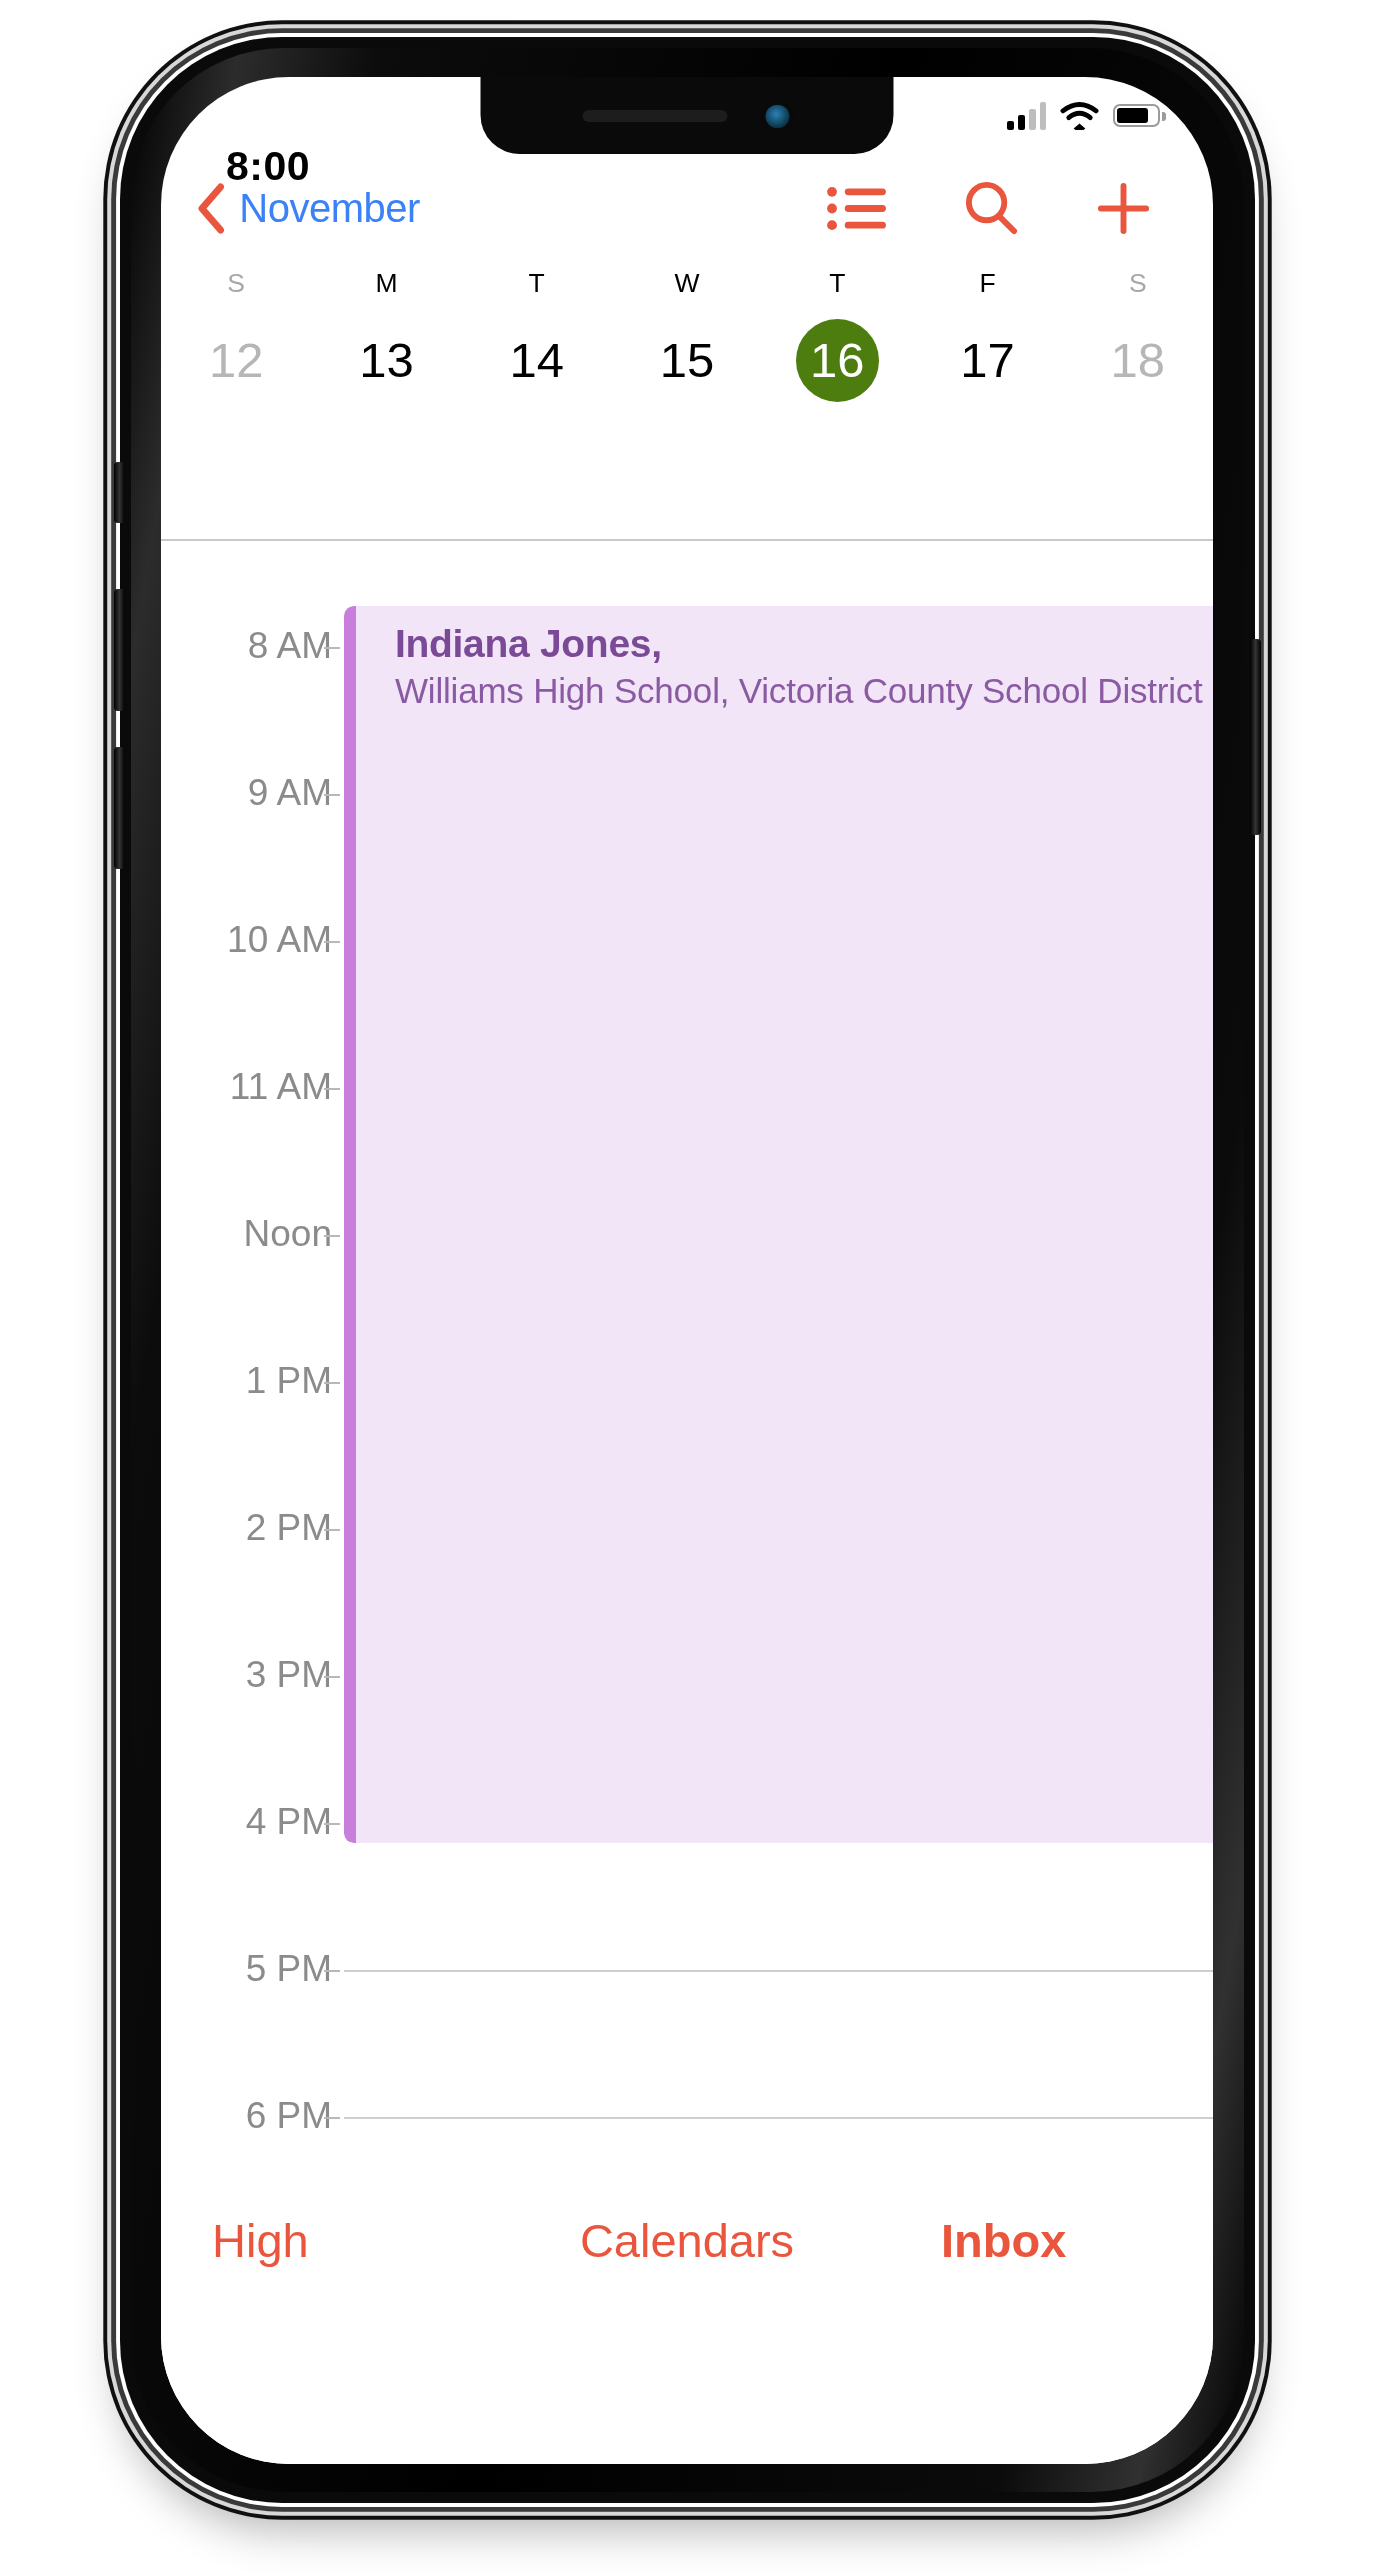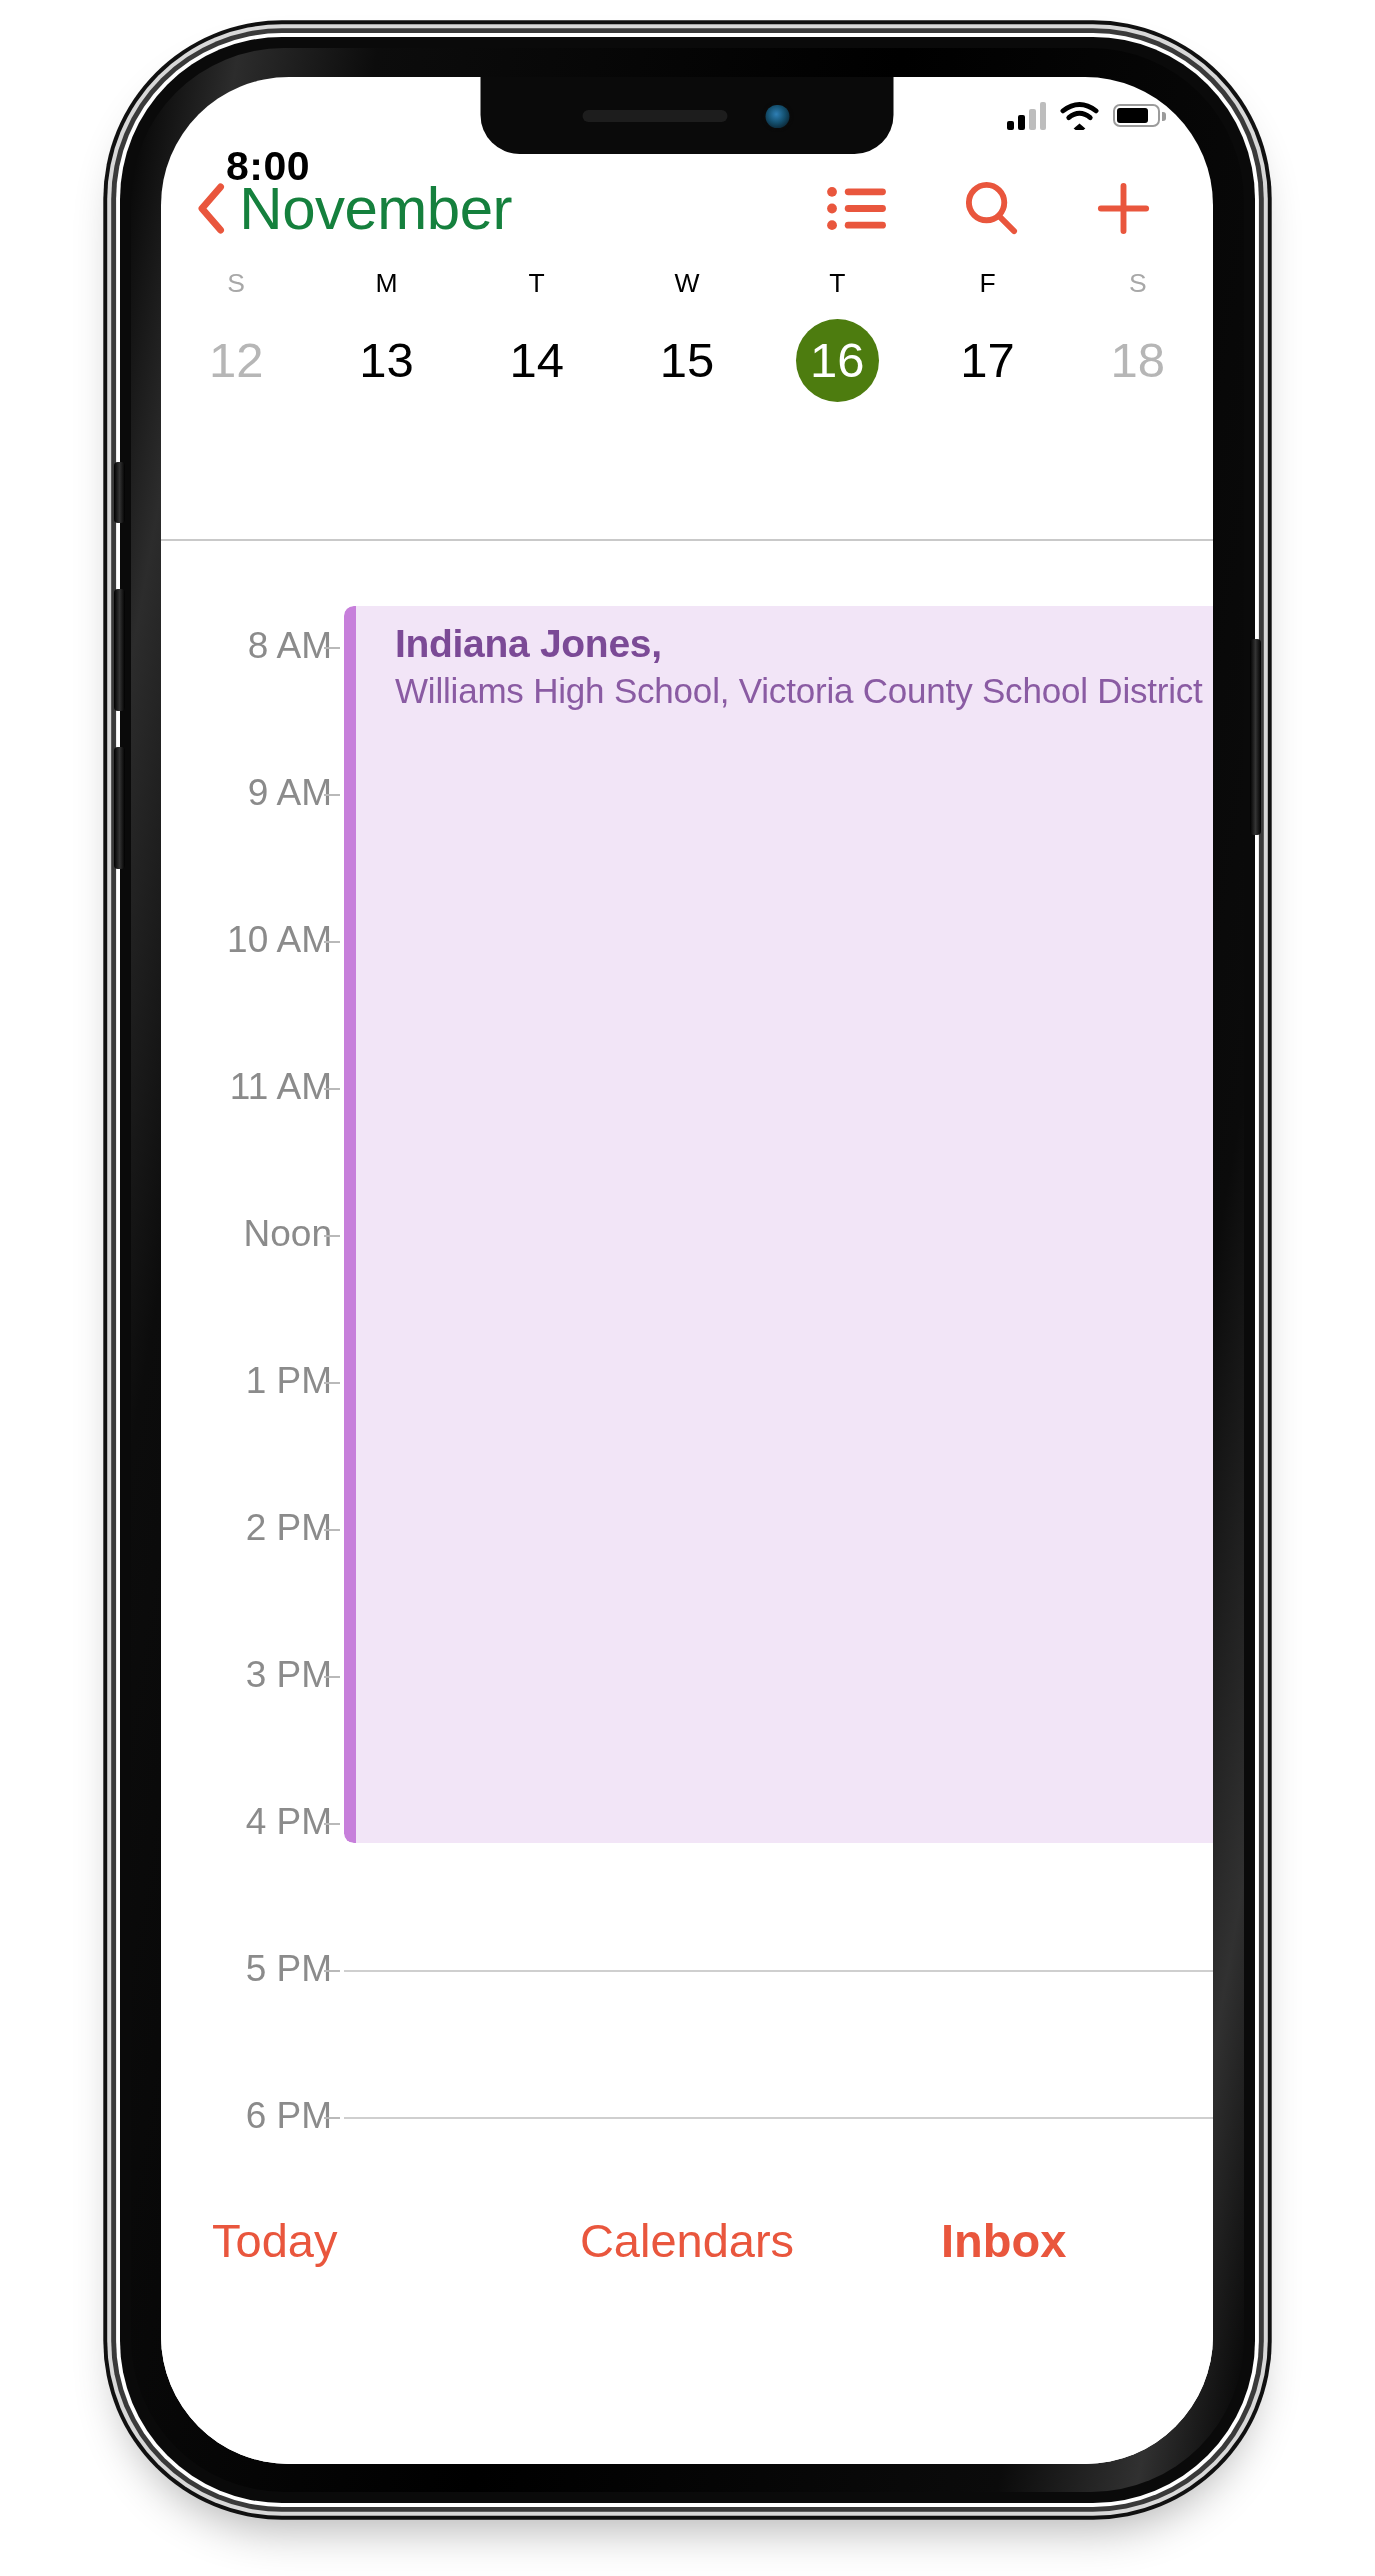--- a/index.html
+++ b/index.html
@@ -99,21 +99,21 @@
   
   #nav-bar{
     position:absolute; top:77px; left:0; width:100%; height:108px;
     display:flex; align-items:center; z-index:20;
   }
   #back-button{
     display:flex; align-items:center; gap:13.8px;
     margin-left:35px; cursor:pointer;
   }
   #back-chevron{ width:29.5px; height:51px; }
-  #back-label{ font-size:60px; color:#15803d; letter-spacing:-0.5px; }
+  #back-label{ font-size:40px; color:#3b82f6; letter-spacing:-0.5px; }
   #nav-actions{
     margin-left:auto; display:flex; align-items:center;
     gap:75px; margin-right:61px;
   }
   .nav-icon{ cursor:pointer; display:block; }
 
   
   #week-strip{ position:absolute; top:185px; left:0; width:100%; }
   #dow-row, #date-row{ display:flex; }
   #dow-row > div, #date-row > div{
@@ -351,19 +351,19 @@
         <div id="event-text">
           <div id="event-title">Indiana Jones,</div>
           <div id="event-subtitle">Williams High School, Victoria County School District</div>
         </div>
       </div>
 
     </div>
   </div>
 
   <div id="bottom-toolbar">
-    <div id="tb-today">Today</div>
+    <div id="tb-today">High</div>
     <div id="tb-calendars">Calendars</div>
     <div id="tb-inbox">Inbox</div>
   </div>
 
 </div>
 
 
 </body></html>

